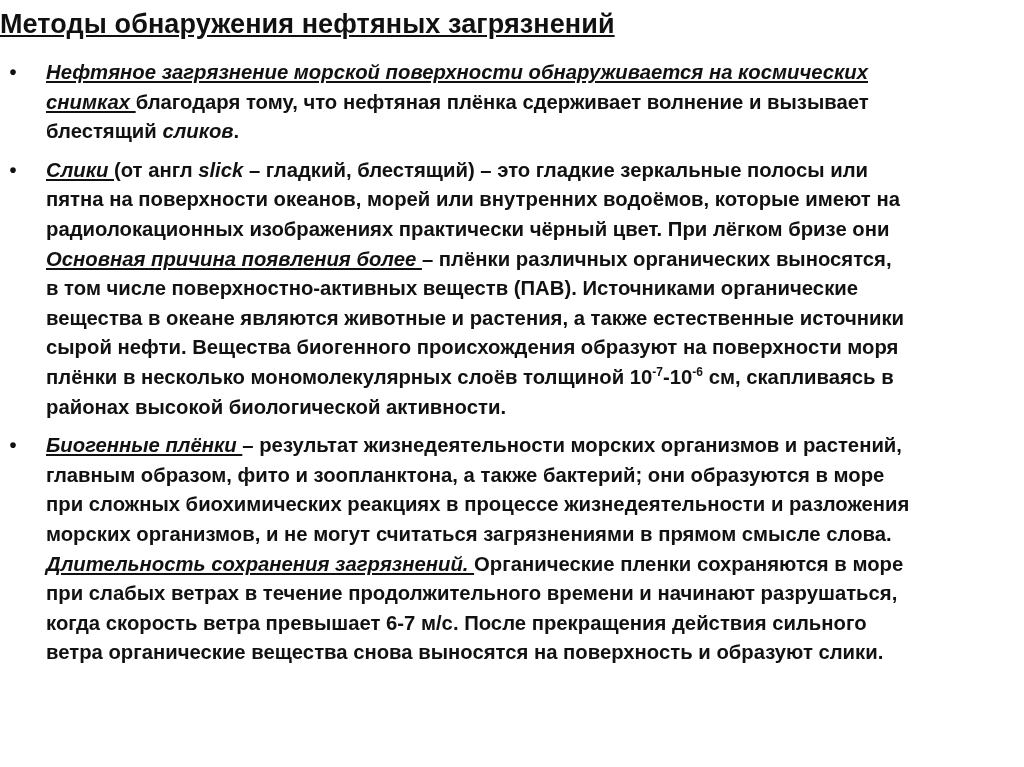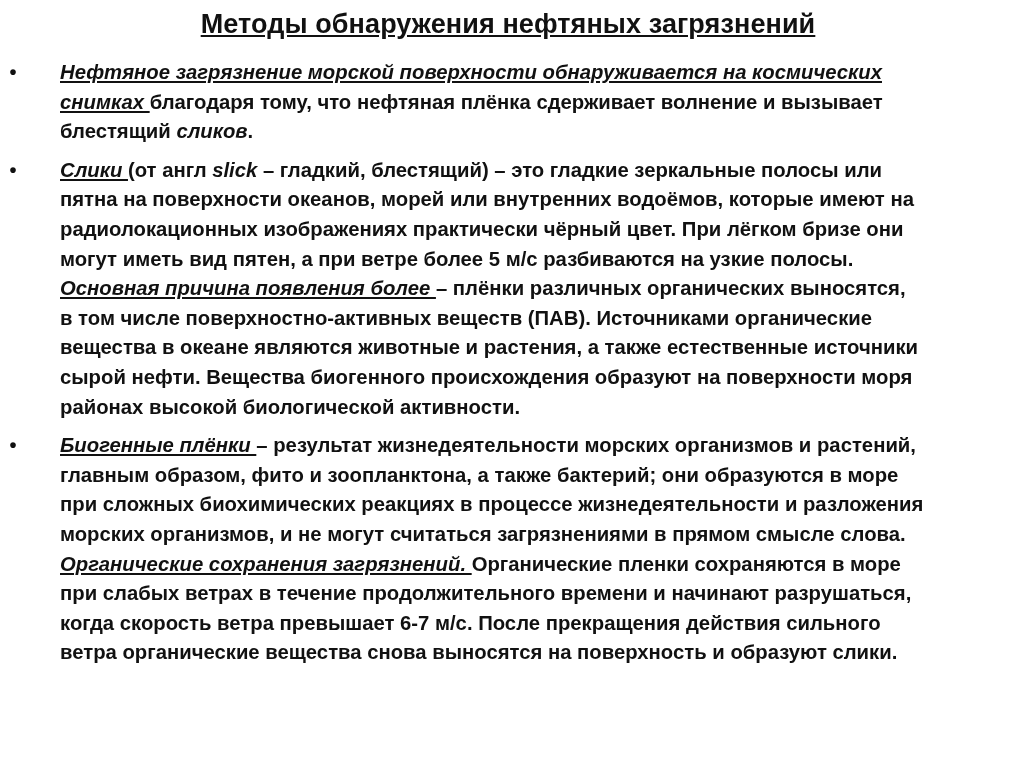--- a/index.html
+++ b/index.html
@@ -1,37 +1,37 @@
 <!DOCTYPE html>
 <html><head>
 <meta charset="utf-8">
 <style>
   html, body { margin: 0; padding: 0; background: #ffffff; }
   body {
     width: 1024px; height: 767px; overflow: hidden; position: relative;
     font-family: "Liberation Sans", sans-serif; color: #111111;
   }
   .title {
-    position: absolute; left: 0; top: 4px; width: 1016px; text-align: center;
+    position: absolute; left: 0; top: 4px; width: 1016px; 
     font-size: 27px; font-weight: bold; text-decoration: underline; letter-spacing: 0.1px;
     line-height: 40px;
   }
   .content {
     position: absolute; left: 0; top: 58px; width: 1024px;
   }
   .bullet-item {
     position: relative; padding-left: 46px; padding-right: 40px;
     font-size: 20.3px; font-weight: bold; line-height: 29.6px;
     margin-bottom: 9px;
   }
   .bullet {
     position: absolute; left: 6px; top: 0; width: 14px; text-align: center;
     font-size: 20px;
   }
-  .line { display: block; white-space: nowrap; margin-left: 14px; }
+  .line { display: block; white-space: nowrap; }
   .iu { font-style: italic; text-decoration: underline; }
   .it { font-style: italic; }
   sup { font-size: 12px; line-height: 0; vertical-align: 8px; }
 </style>
 </head>
 <body>
 
 <div class="title">Методы обнаружения нефтяных загрязнений</div>
 
 <div class="content">
@@ -39,31 +39,31 @@
     <span class="bullet">•</span>
   <span class="line"><span class="iu">Нефтяное загрязнение морской поверхности обнаруживается на космических</span></span>
       <span class="line"><span class="iu">снимках </span><span>благодаря тому, что нефтяная плёнка сдерживает волнение и вызывает</span></span>
       <span class="line"><span>блестящий </span><span class="it">сликов</span><span>.</span></span>
     </div>
   <div class="bullet-item">
     <span class="bullet">•</span>
   <span class="line"><span class="iu">Слики </span><span>(от англ </span><span class="it">slick</span><span> – гладкий, блестящий) – это  гладкие зеркальные полосы или</span></span>
       <span class="line"><span>пятна на поверхности океанов, морей или внутренних водоёмов, которые имеют на</span></span>
       <span class="line"><span>радиолокационных изображениях практически чёрный цвет. При лёгком бризе они</span></span>
-      <span class="line"><span>могут иметь вид пятен, а при ветре более 5 м/с разбиваются на узкие полосы.</span></span>
       <span class="line"><span class="iu">Основная причина появления более </span><span>– плёнки различных органических выносятся,</span></span>
       <span class="line"><span>в том числе поверхностно-активных веществ (ПАВ). Источниками органические</span></span>
       <span class="line"><span>вещества в океане являются животные и растения, а также естественные источники</span></span>
       <span class="line"><span>сырой нефти. Вещества биогенного происхождения образуют на поверхности моря</span></span>
+      <span class="line"><span>плёнки в несколько мономолекулярных слоёв толщиной 10</span><sup>-7</sup><span>-10</span><sup>-6</sup><span> см, скапливаясь в</span></span>
       <span class="line"><span>районах высокой биологической активности.</span></span>
     </div>
   <div class="bullet-item">
     <span class="bullet">•</span>
   <span class="line"><span class="iu">Биогенные плёнки </span><span>– результат жизнедеятельности морских организмов и растений,</span></span>
       <span class="line"><span>главным образом, фито и зоопланктона, а также бактерий; они образуются в море</span></span>
       <span class="line"><span>при сложных биохимических реакциях в процессе жизнедеятельности и разложения</span></span>
       <span class="line"><span>морских организмов, и не могут считаться загрязнениями в прямом смысле слова.</span></span>
-      <span class="line"><span class="iu">Органические сохранения загрязнений. </span><span>Органические пленки сохраняются в море</span></span>
+      <span class="line"><span class="iu">Длительность сохранения загрязнений. </span><span>Органические пленки сохраняются в море</span></span>
       <span class="line"><span>при слабых ветрах в течение продолжительного времени и начинают разрушаться,</span></span>
       <span class="line"><span>когда скорость ветра превышает 6-7 м/с. После прекращения действия сильного</span></span>
       <span class="line"><span>ветра органические вещества снова выносятся на поверхность и образуют слики.</span></span>
     </div>
 </div>
 
 </body></html>

